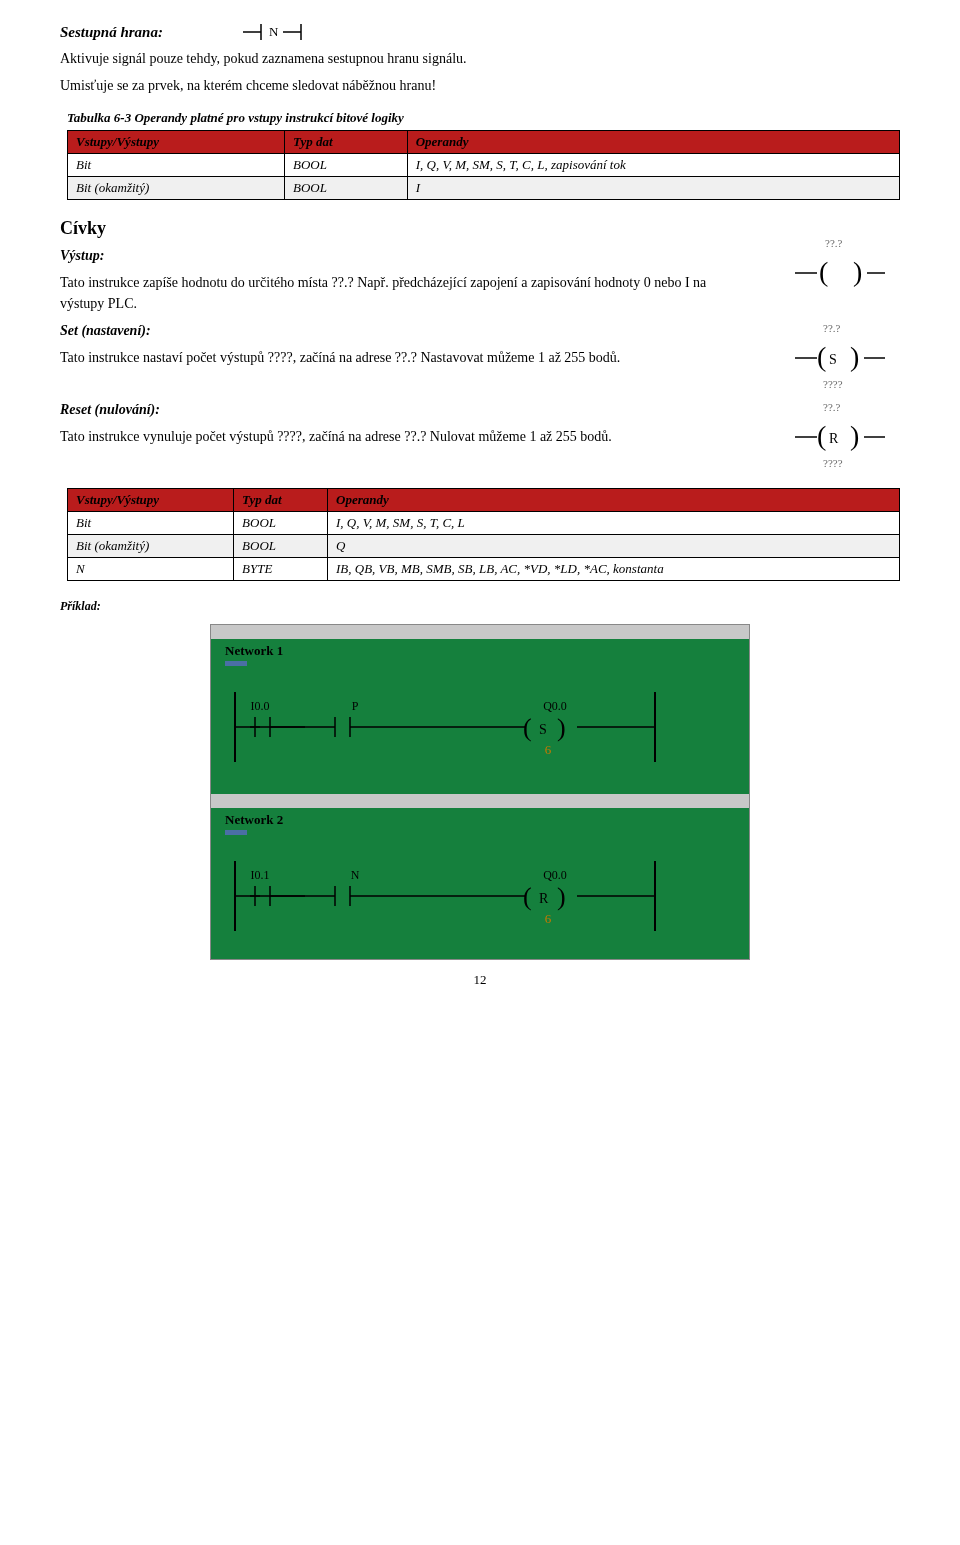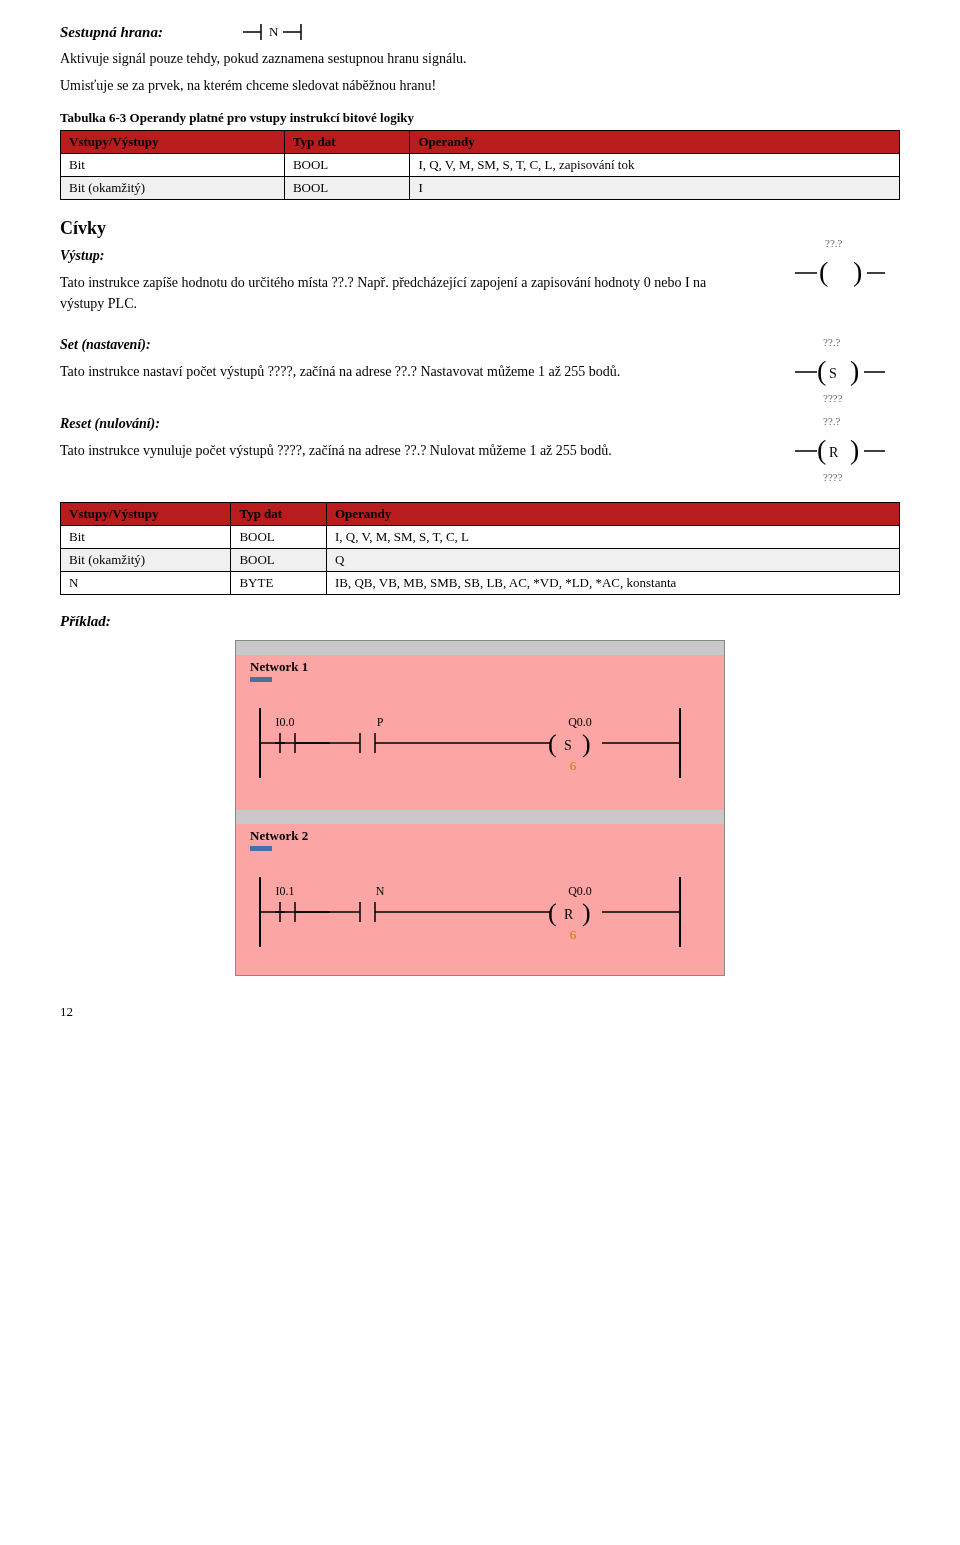--- a/index.html
+++ b/index.html
@@ -25,21 +25,22 @@
 
     
     .sestupna-row {
       display: flex;
       align-items: center;
       margin-bottom: 4px;
     }
 
     
     .table-wrapper {
-      margin: 14px 0 18px 0;
+      margin: 14px 0 18px 7px;
+      font-style: italic;
     }
     .table-caption {
       font-size: 13px;
       margin-bottom: 4px;
       font-weight: normal;
     }
     .table-caption span {
       font-weight: bold;
     }
     table {
@@ -101,59 +102,59 @@
       flex-direction: column;
       align-items: center;
       margin-left: 40px;
     }
 
     
     .diagram-box {
       border: 1px solid #888;
       padding: 0;
       margin: 10px auto;
-      width: 490px;
-      background: #fca5a5;
+      width: 540px;
+      background: #15803d;
     }
 
     .network-header-bar {
       background-color: #c8c8c8;
       height: 14px;
       width: 100%;
     }
 
     .network-label {
       font-weight: bold;
       font-size: 13px;
       padding: 4px 14px 2px 14px;
     }
 
     .network-ladder {
       padding: 10px 14px 14px 14px;
       position: relative;
     }
 
     .page-num {
-      text-align: left;
-      margin-top: 28px;
+      text-align: center;
+      margin-top: 12px;
       font-size: 13px;
     }
 
     .heading-italic {
       font-style: italic;
     }
 
     .bold {
       font-weight: bold;
     }
 
     .priklad-label {
       font-weight: bold;
       font-style: italic;
-      font-size: 15px;
+      font-size: 12px;
       margin-top: 14px;
       margin-bottom: 8px;
     }
   </style>
 </head>
 <body>
 
 <div class="sestupna-row">
   <span class="section-title heading-italic">Sestupná hrana:</span>
   <span style="margin-left:80px; display:inline-flex; align-items:center;">
@@ -214,21 +215,21 @@
         <line x1="0" y1="38" x2="22" y2="38" stroke="black" stroke-width="1.5"></line>
 
         <text x="24" y="46" font-family="Times New Roman" font-size="28">(</text>
         <text x="58" y="46" font-family="Times New Roman" font-size="28">)</text>
 
         <line x1="72" y1="38" x2="90" y2="38" stroke="black" stroke-width="1.5"></line>
       </svg>
     </div>
   </div>
 
-  <div class="instruction-row" style="margin-top:14px;">
+  <div class="instruction-row" style="margin-top:0;">
     <div class="instr-text">
       <p class="para"><span class="bold heading-italic">Set (nastavení):</span></p>
       <p class="para">Tato instrukce nastaví počet výstupů ????, začíná na adrese ??.? Nastavovat můžeme 1 až 255 bodů.</p>
     </div>
     <div class="instr-symbol">
       <svg width="90" height="75">
         <text x="28" y="12" font-family="Times New Roman" font-size="11" fill="#666">??.?</text>
         <line x1="0" y1="38" x2="22" y2="38" stroke="black" stroke-width="1.5"></line>
         <text x="22" y="46" font-family="Times New Roman" font-size="28">(</text>
         <text x="34" y="44" font-family="Times New Roman" font-size="14">S</text>

